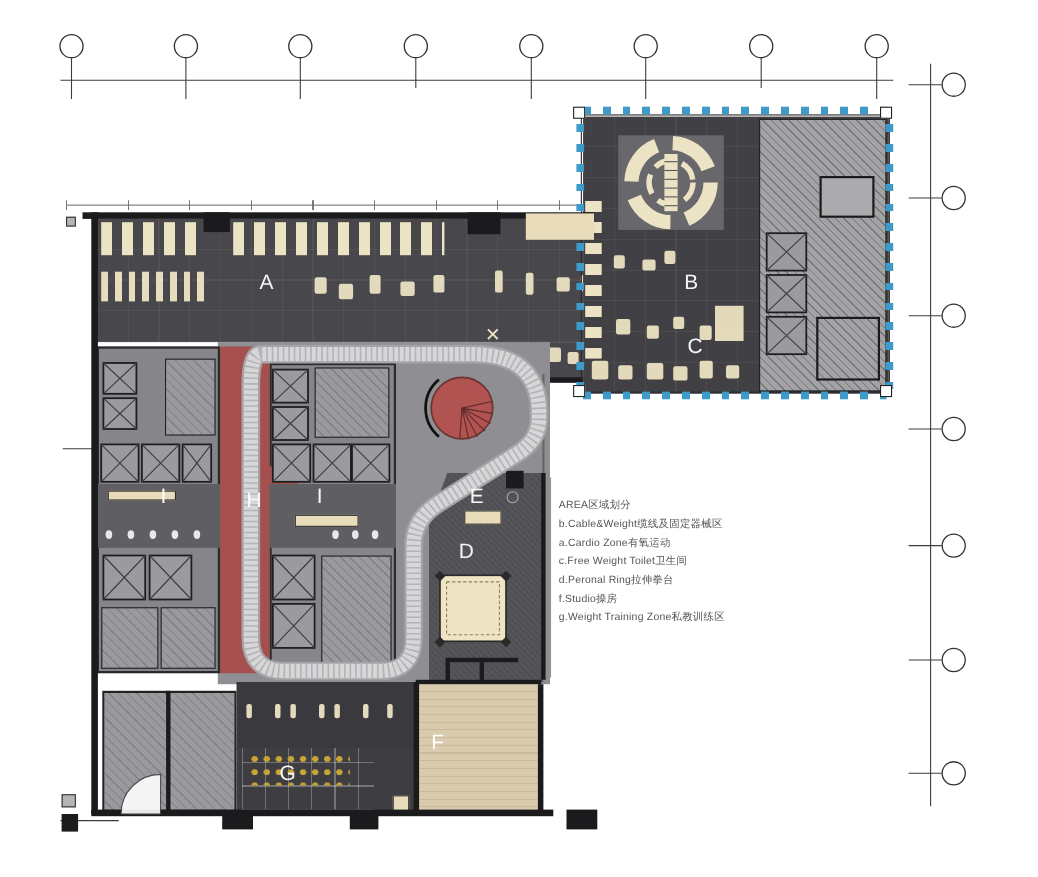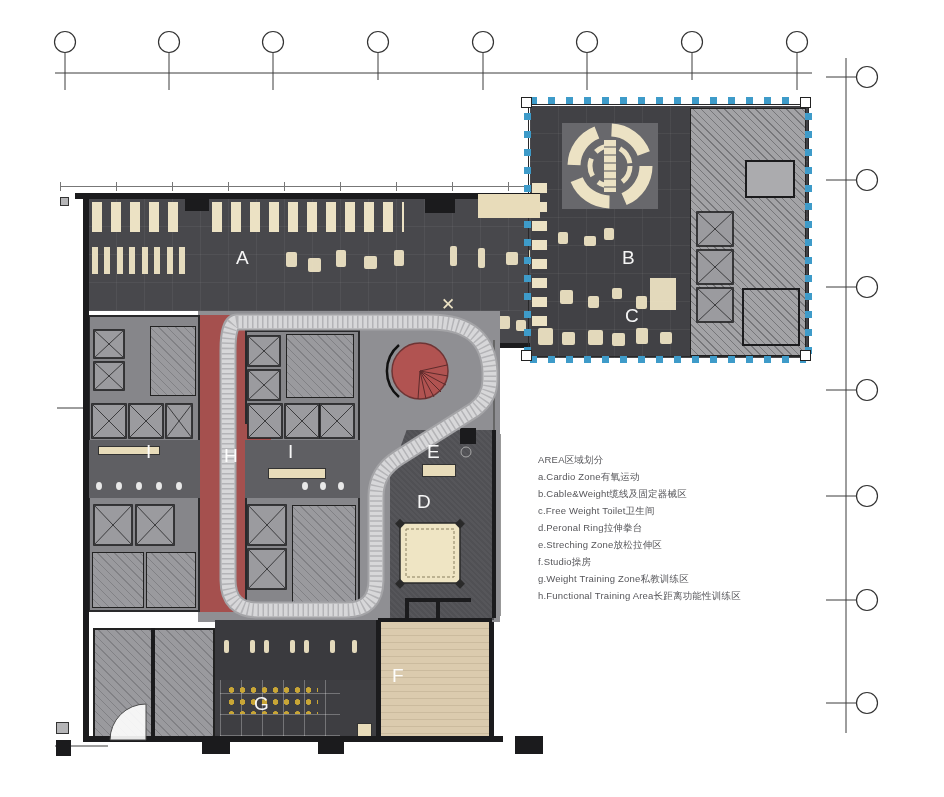--- a/index.html
+++ b/index.html
@@ -50,21 +50,21 @@
     background-image:radial-gradient(circle,#c9a636 2.6px,rgba(0,0,0,0) 3px);
     background-size:11px 12px;
   }
   .floorgrid{
     background-image:
       repeating-linear-gradient(90deg,rgba(255,255,255,.05) 0 1px,rgba(0,0,0,0) 1px 28px),
       repeating-linear-gradient(0deg,rgba(255,255,255,.05) 0 1px,rgba(0,0,0,0) 1px 28px);
   }
   .detexture{background-image:repeating-linear-gradient(45deg,rgba(0,0,0,.07) 0 2px,rgba(0,0,0,0) 2px 4px);}
   #legend{
-    position:absolute;left:538px;top:451px;width:230px;color:#56565a;
+    position:absolute;left:508px;top:451px;width:230px;color:#56565a;
     font-size:9.5px;line-height:17px;letter-spacing:.2px;
   }
   .mullions{background:repeating-linear-gradient(90deg,#777 0 1px,rgba(0,0,0,0) 1px 56px);}
   svg{position:absolute;left:0;top:0;}
 </style>
 </head>
 <body>
 
 <div id="canvas">
 
@@ -357,23 +357,21 @@
   <div class="zlabel" style="left:417px;top:492px;">D</div>
   <div class="zlabel" style="left:427px;top:442px;">E</div>
   <div class="zlabel" style="left:392px;top:666px;">F</div>
   <div class="zlabel" style="left:254px;top:694px;">G</div>
   <div class="zlabel" style="left:224px;top:446px;">H</div>
   <div class="zlabel" style="left:146px;top:442px;">I</div>
   <div class="zlabel" style="left:288px;top:442px;">I</div>
 
   <div id="legend">
     <div>AREA区域划分</div>
+    <div>b.Cable&amp;Weight缆线及固定器械区</div>
     <div>a.Cardio Zone有氧运动</div>
-    <div>b.Cable&amp;Weight缆线及固定器械区</div>
     <div>c.Free Weight Toilet卫生间</div>
     <div>d.Peronal Ring拉伸拳台</div>
-    <div>e.Streching Zone放松拉伸区</div>
     <div>f.Studio操房</div>
     <div>g.Weight Training Zone私教训练区</div>
-    <div>h.Functional Training Area长距离功能性训练区</div>
   </div>
 
 </div>
 
 </body></html>

